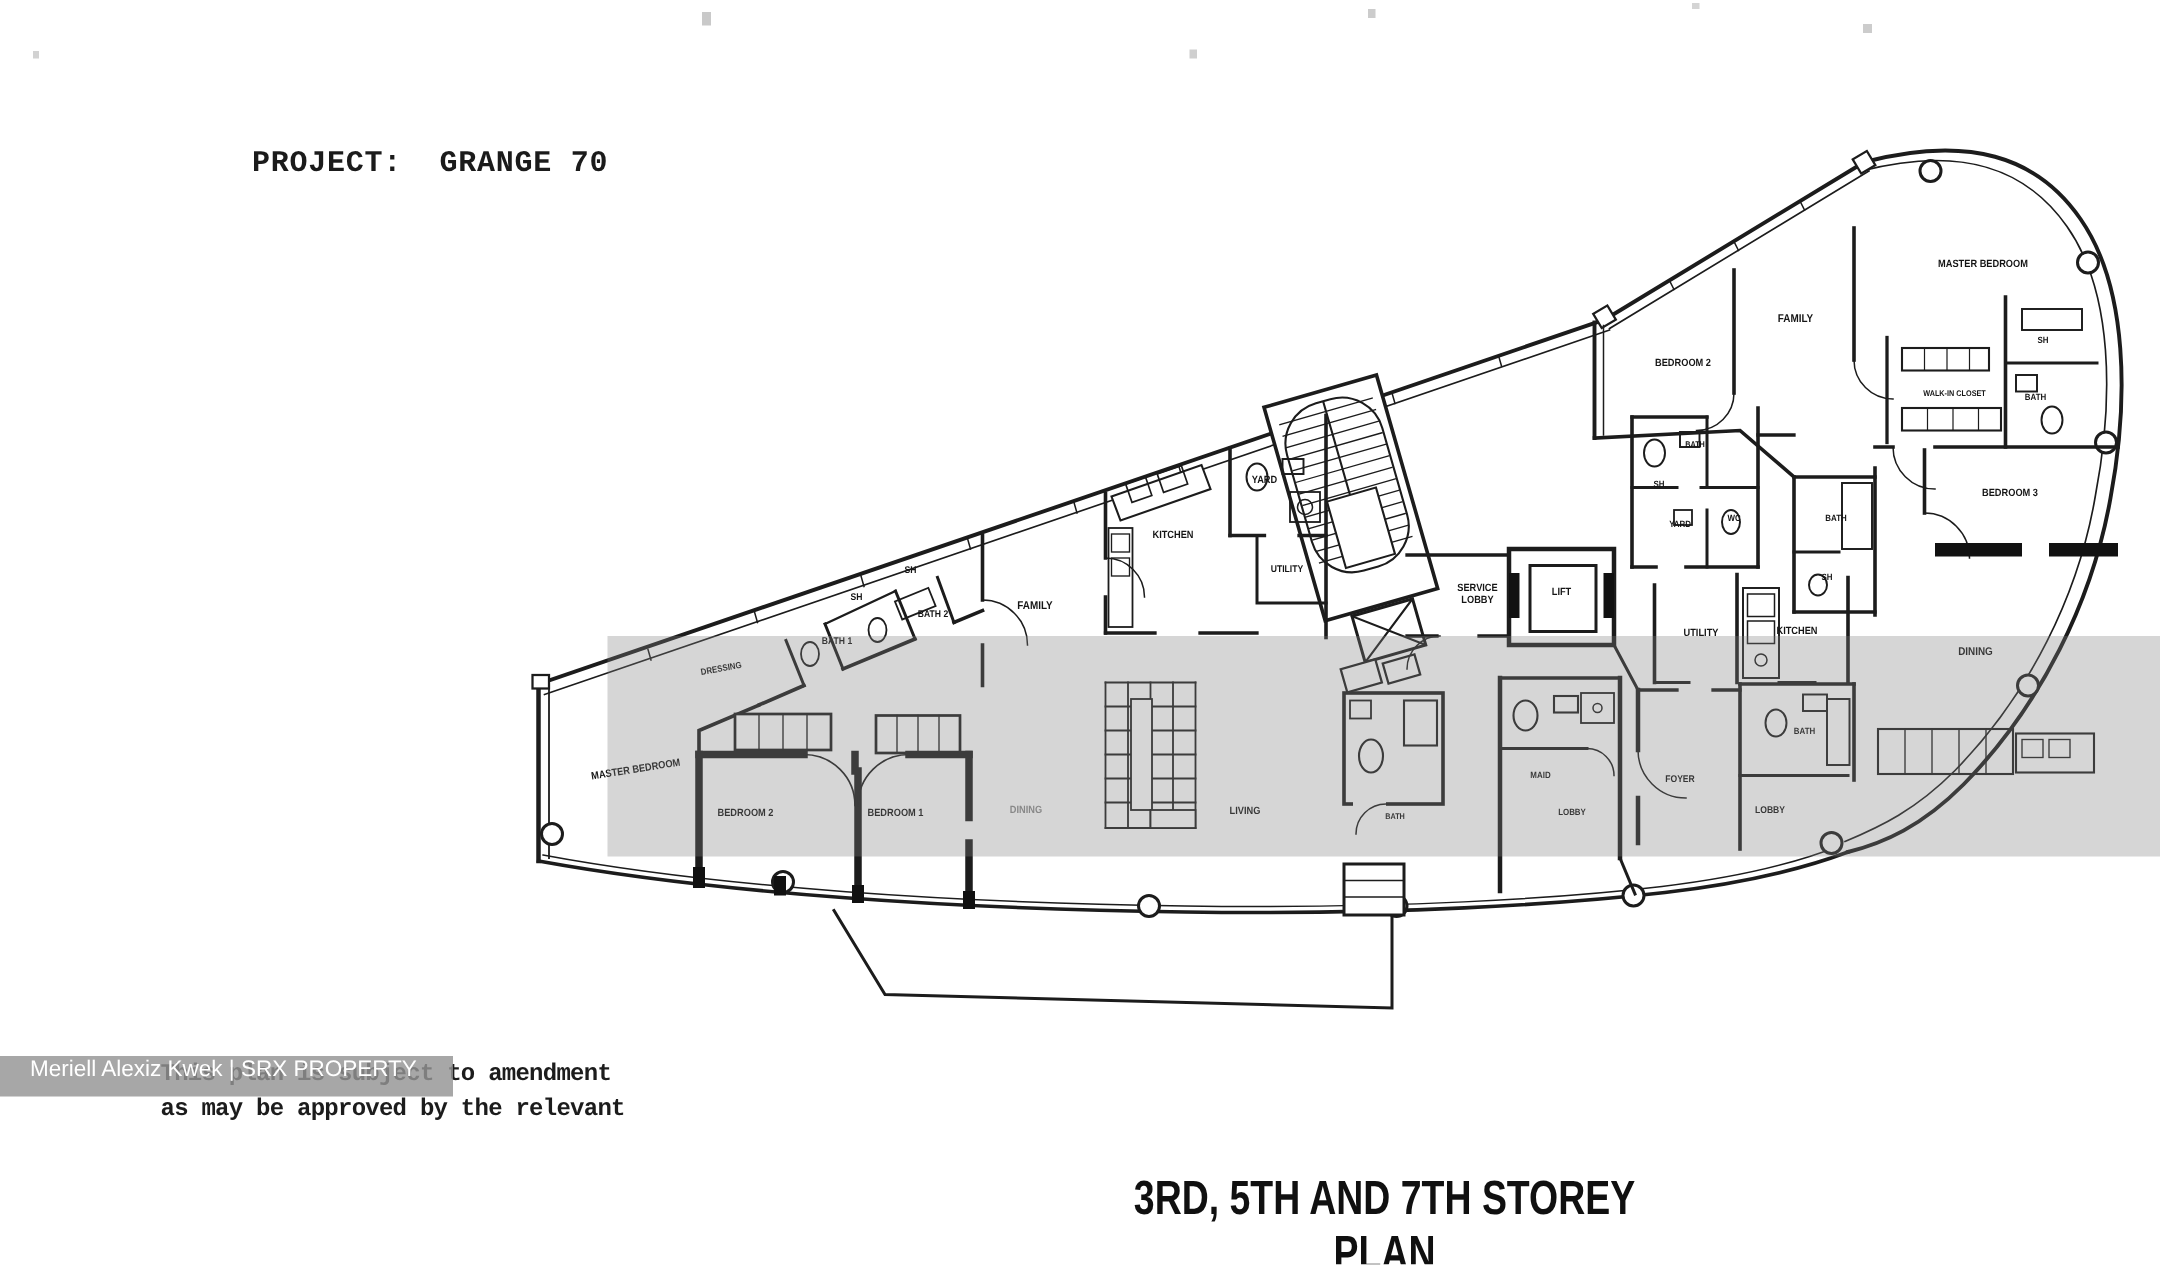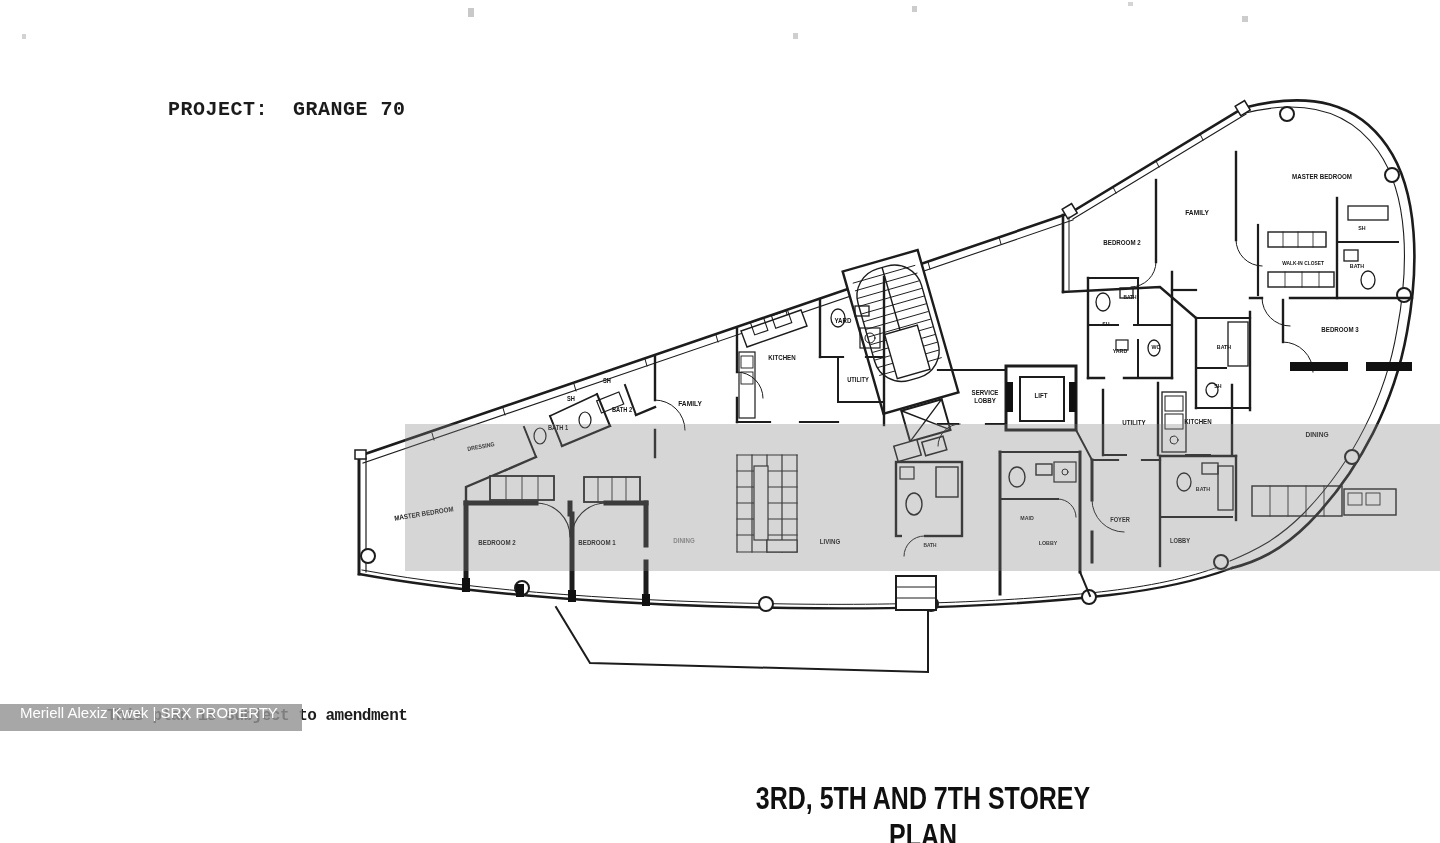--- a/index.html
+++ b/index.html
@@ -274,20 +274,21 @@
       <span class="room-label" style="left: 1303px; top: 263px; font-size: 5.5px; transform: translate(-50%, -50%) rotate(0deg) scaleX(0.88);">WALK-IN CLOSET</span>
       <span class="room-label" style="left: 1357px; top: 266px; font-size: 6px; transform: translate(-50%, -50%) rotate(0deg) scaleX(0.88);">BATH</span>
       <span class="room-label" style="left: 1362px; top: 228px; font-size: 6px; transform: translate(-50%, -50%) rotate(0deg) scaleX(0.88);">SH</span>
       <span class="room-label" style="left: 1340px; top: 330px; font-size: 7px; transform: translate(-50%, -50%) rotate(0deg) scaleX(0.88);">BEDROOM 3</span>
     </div>
 
   <div id="watermark-band"></div>
 
   <div id="disclaimer">
     <div>This plan is subject to amendment</div>
+    <div>as may be approved by the relevant</div>
   </div>
 
   <div id="watermark-bar">
     <span>Meriell Alexiz Kwek | SRX PROPERTY</span>
   </div>
 
   <div id="plan-title">3RD, 5TH AND 7TH STOREY PLAN</div>
 
 </div>
 

